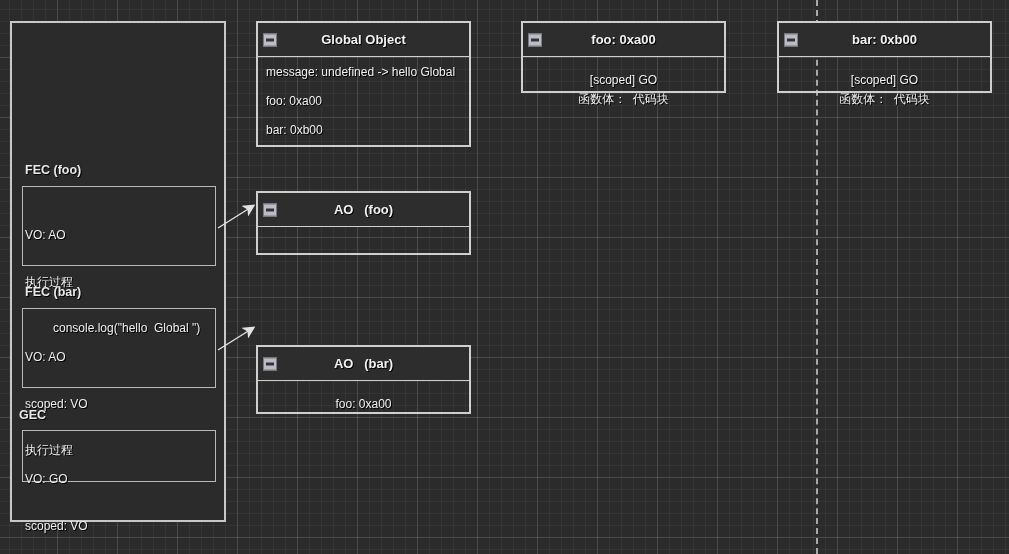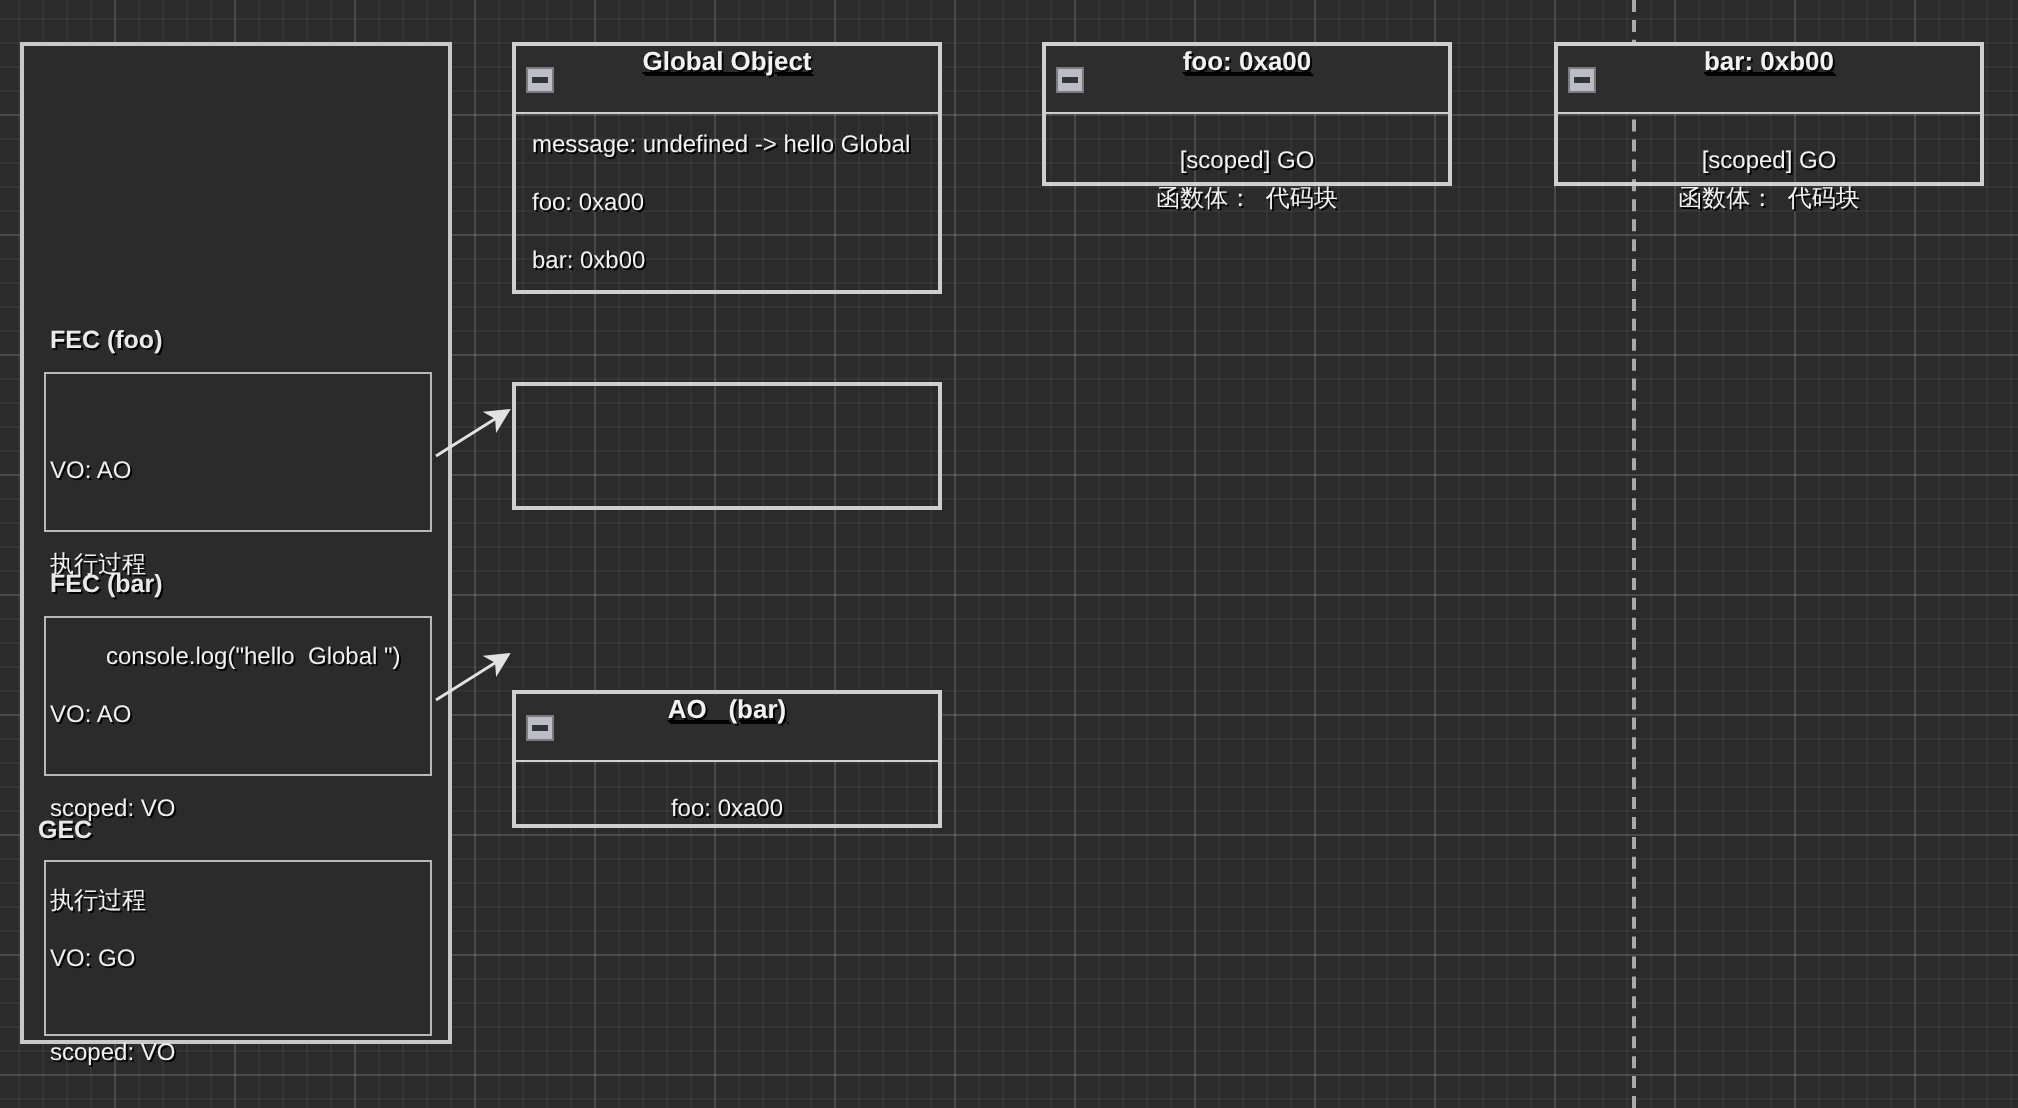--- a/index.html
+++ b/index.html
@@ -81,23 +81,22 @@
     border: 2px solid #cfcfcf;
     box-sizing: border-box;
     background: transparent;
   }
   .node-header {
     position: relative;
     background: #2d2d2d;
     border-bottom: 1px solid #cfcfcf;
     height: 33px;
     display: flex;
-    align-items: flex-start;
+    align-items: center;
     justify-content: center;
-    text-decoration: underline;
   }
   .node-title {
     color: #f2f2f2;
     font-size: 13px;
     font-weight: bold;
     text-shadow: 1px 1px 0 #000;
     white-space: pre;
   }
   .collapse-icon {
     position: absolute;
@@ -170,41 +169,47 @@
   </div>
 
   <div class="group-label" style="left:25px; top:285px;">FEC (bar)</div>
   <div class="group-box" style="left:22px; top:308px; width:194px; height:80px;">
     <span class="line">VO: AO</span>
     <span class="line">scoped: VO</span>
     <span class="line">执行过程</span>
   </div>
 
   <div class="group-label" style="left:19px; top:408px;">GEC</div>
-  <div class="group-box" style="left:22px; top:430px; width:194px; height:88px;">
+  <div class="group-box" style="left:22px; top:430px; width:194px; height:52px;">
     <span class="line">VO: GO</span>
     <span class="line">scoped: VO</span>
     
   </div>
 
   <div class="node" style="left:256px; top:21px; width:215px; height:126px;">
     <div class="node-header">
       <span class="collapse-icon">
           <i></i>
         </span>
       <span class="node-title">Global Object</span>
     </div>
     <div class="node-body body-left">
       <span class="row">message: undefined -&gt; hello Global</span>
       <span class="row">foo: 0xa00</span>
       <span class="row">bar: 0xb00</span>
     </div>
   </div>
 
   <div class="node" style="left:256px; top:191px; width:215px; height:64px;">
+    <div class="node-header">
+      <span class="collapse-icon">
+          <i></i>
+        </span>
+      <span class="node-title">AO   (foo)</span>
+    </div>
     <div class="node-body body-center"></div>
   </div>
 
   <div class="node" style="left:256px; top:313px; width:215px; height:69px;margin-top:32px;">
     <div class="node-header">
       <span class="collapse-icon">
           <i></i>
         </span>
       <span class="node-title">AO   (bar)</span>
     </div>

